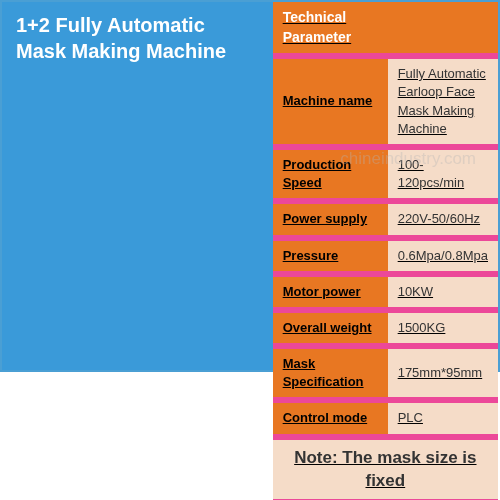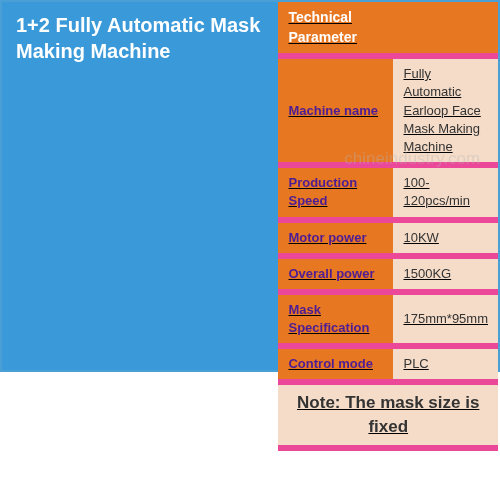--- a/index.html
+++ b/index.html
@@ -35,21 +35,21 @@
       text-decoration: underline;
     }
     td {
       padding: 6px 10px;
       font-size: 13px;
       vertical-align: middle;
       line-height: 1.4;
     }
     .label-cell {
       background-color: #e87722;
-      color: #4c1d95;
+      color: #000000;
       font-weight: bold;
       width: 115px;
       min-width: 115px;
     }
     .value-cell {
       background-color: #f5dcc8;
       color: #333;
     }
     .header-row td {
       background-color: #e87722;
@@ -104,25 +104,33 @@
       <tbody id="data-rows">
       <tr>
             <td class="label-cell">Machine name</td>
             <td class="value-cell">Fully Automatic Earloop Face  Mask  Making  Machine</td>
           </tr>
           <tr>
             <td class="label-cell">Production Speed</td>
             <td class="value-cell">100-120pcs/min</td>
           </tr>
           <tr>
+            <td class="label-cell">Power supply</td>
+            <td class="value-cell">220V-50/60Hz</td>
+          </tr>
+          <tr>
+            <td class="label-cell">Pressure</td>
+            <td class="value-cell">0.6Mpa/0.8Mpa</td>
+          </tr>
+          <tr>
             <td class="label-cell">Motor power</td>
             <td class="value-cell">10KW</td>
           </tr>
           <tr>
-            <td class="label-cell">Overall power</td>
+            <td class="label-cell">Overall weight</td>
             <td class="value-cell">1500KG</td>
           </tr>
           <tr>
             <td class="label-cell">Mask Specification</td>
             <td class="value-cell">175mm*95mm</td>
           </tr>
           <tr>
             <td class="label-cell">Control mode</td>
             <td class="value-cell">PLC</td>
           </tr>

